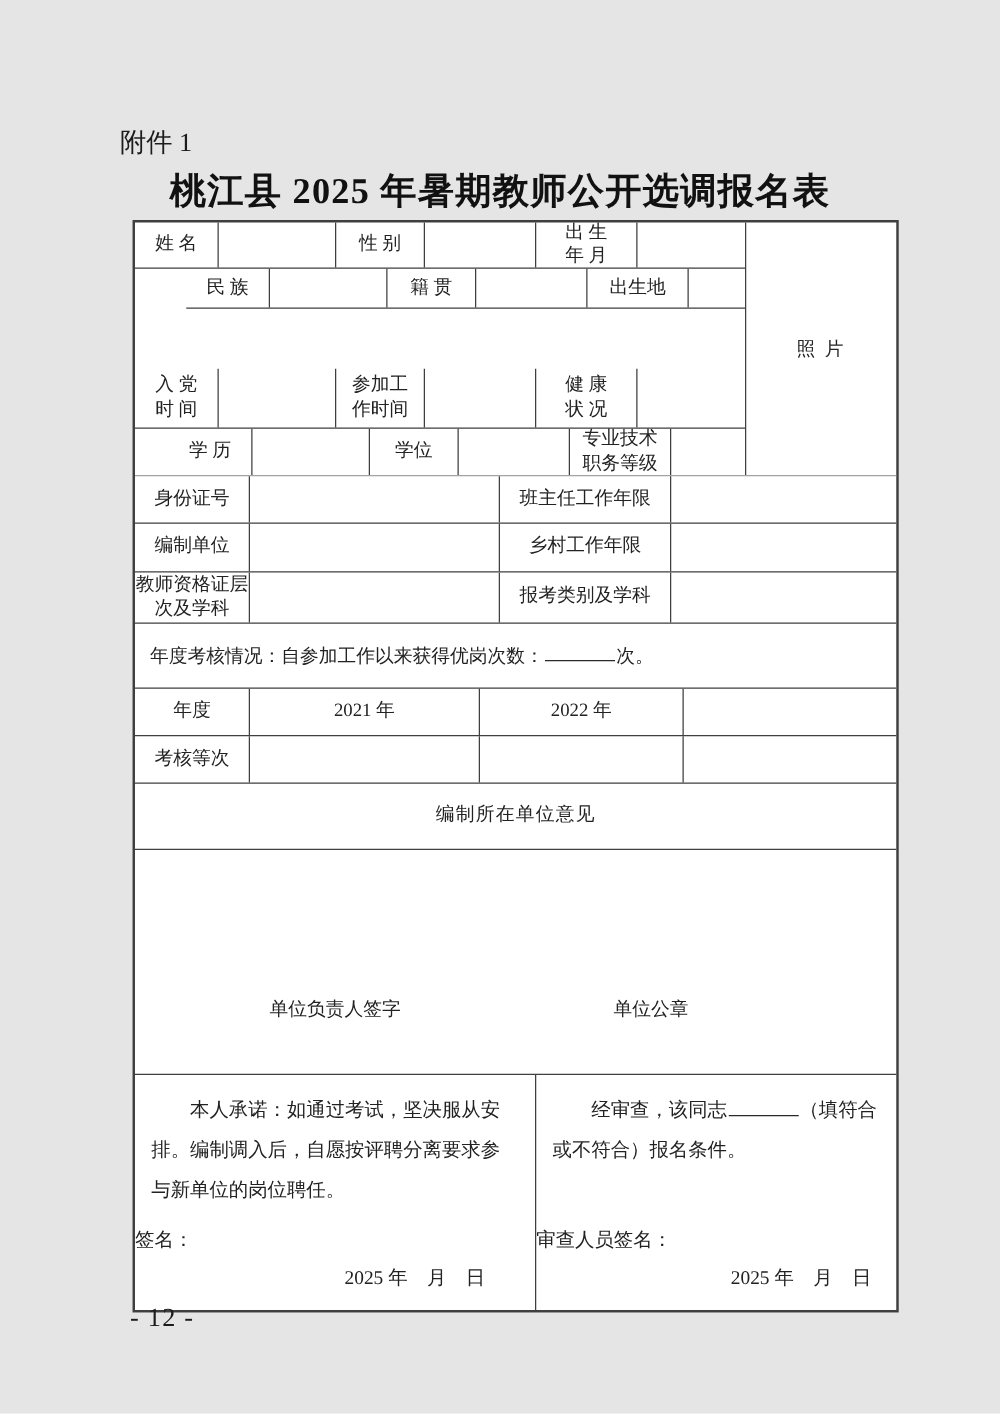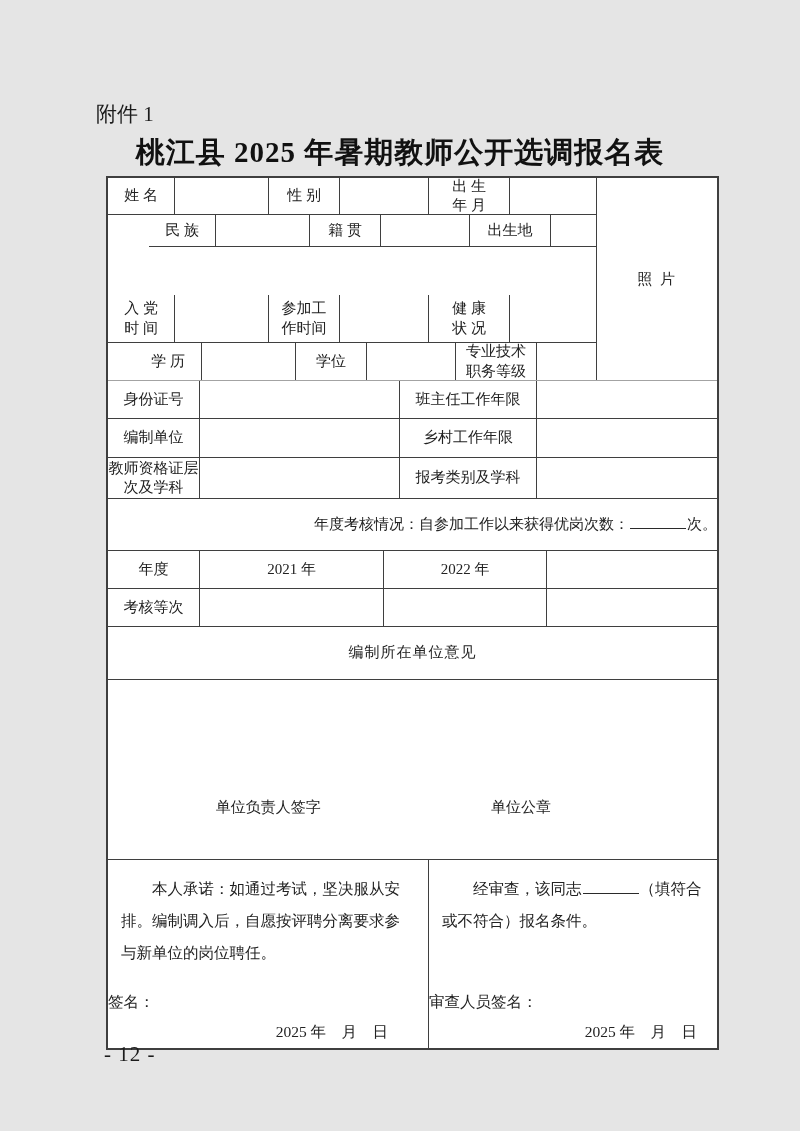--- a/index.html
+++ b/index.html
@@ -80,21 +80,21 @@
   .w81 { width: 81px; }
   .w92 { width: 92px; }
   .w200 { width: 200px; }
   .w137 { width: 137px; }
   .w184 { width: 184px; }
   .w163 { width: 163px; }
   
   .assess-cell {
     flex: 1;
     border-right: none;
-    justify-content: flex-end;
+    justify-content: flex-start;
     padding-left: 12px;
     text-align: left;
     white-space: normal;
   }
   .blank-line {
     display: inline-block;
     width: 56px;
     height: 1.02em;
     border-bottom: 1px solid #2a2a2a;
     margin: 0 1px;
@@ -114,21 +114,21 @@
     font-size: 15px;
     white-space: nowrap;
   }
   .opinion-sign.leader { left: 26.3%; }
   .opinion-sign.seal { left: 67.8%; }
   
   .sec-bottom { display: flex; height: 188px; }
   .sec-bottom .bcell {
     display: flex;
     flex-direction: column;
-    padding: 13px 0 5px;
+    padding: 13px 0 15px;
     font-size: 15.5px;
   }
   .bcell.bleft { width: 321px; border-right: 1px solid #3f3f3f; }
   .bcell.bright { flex: 1; }
   .para {
     margin: 0 13px;
     text-indent: 2em;
     line-height: 2.05;
     text-align: left;
     white-space: normal;

